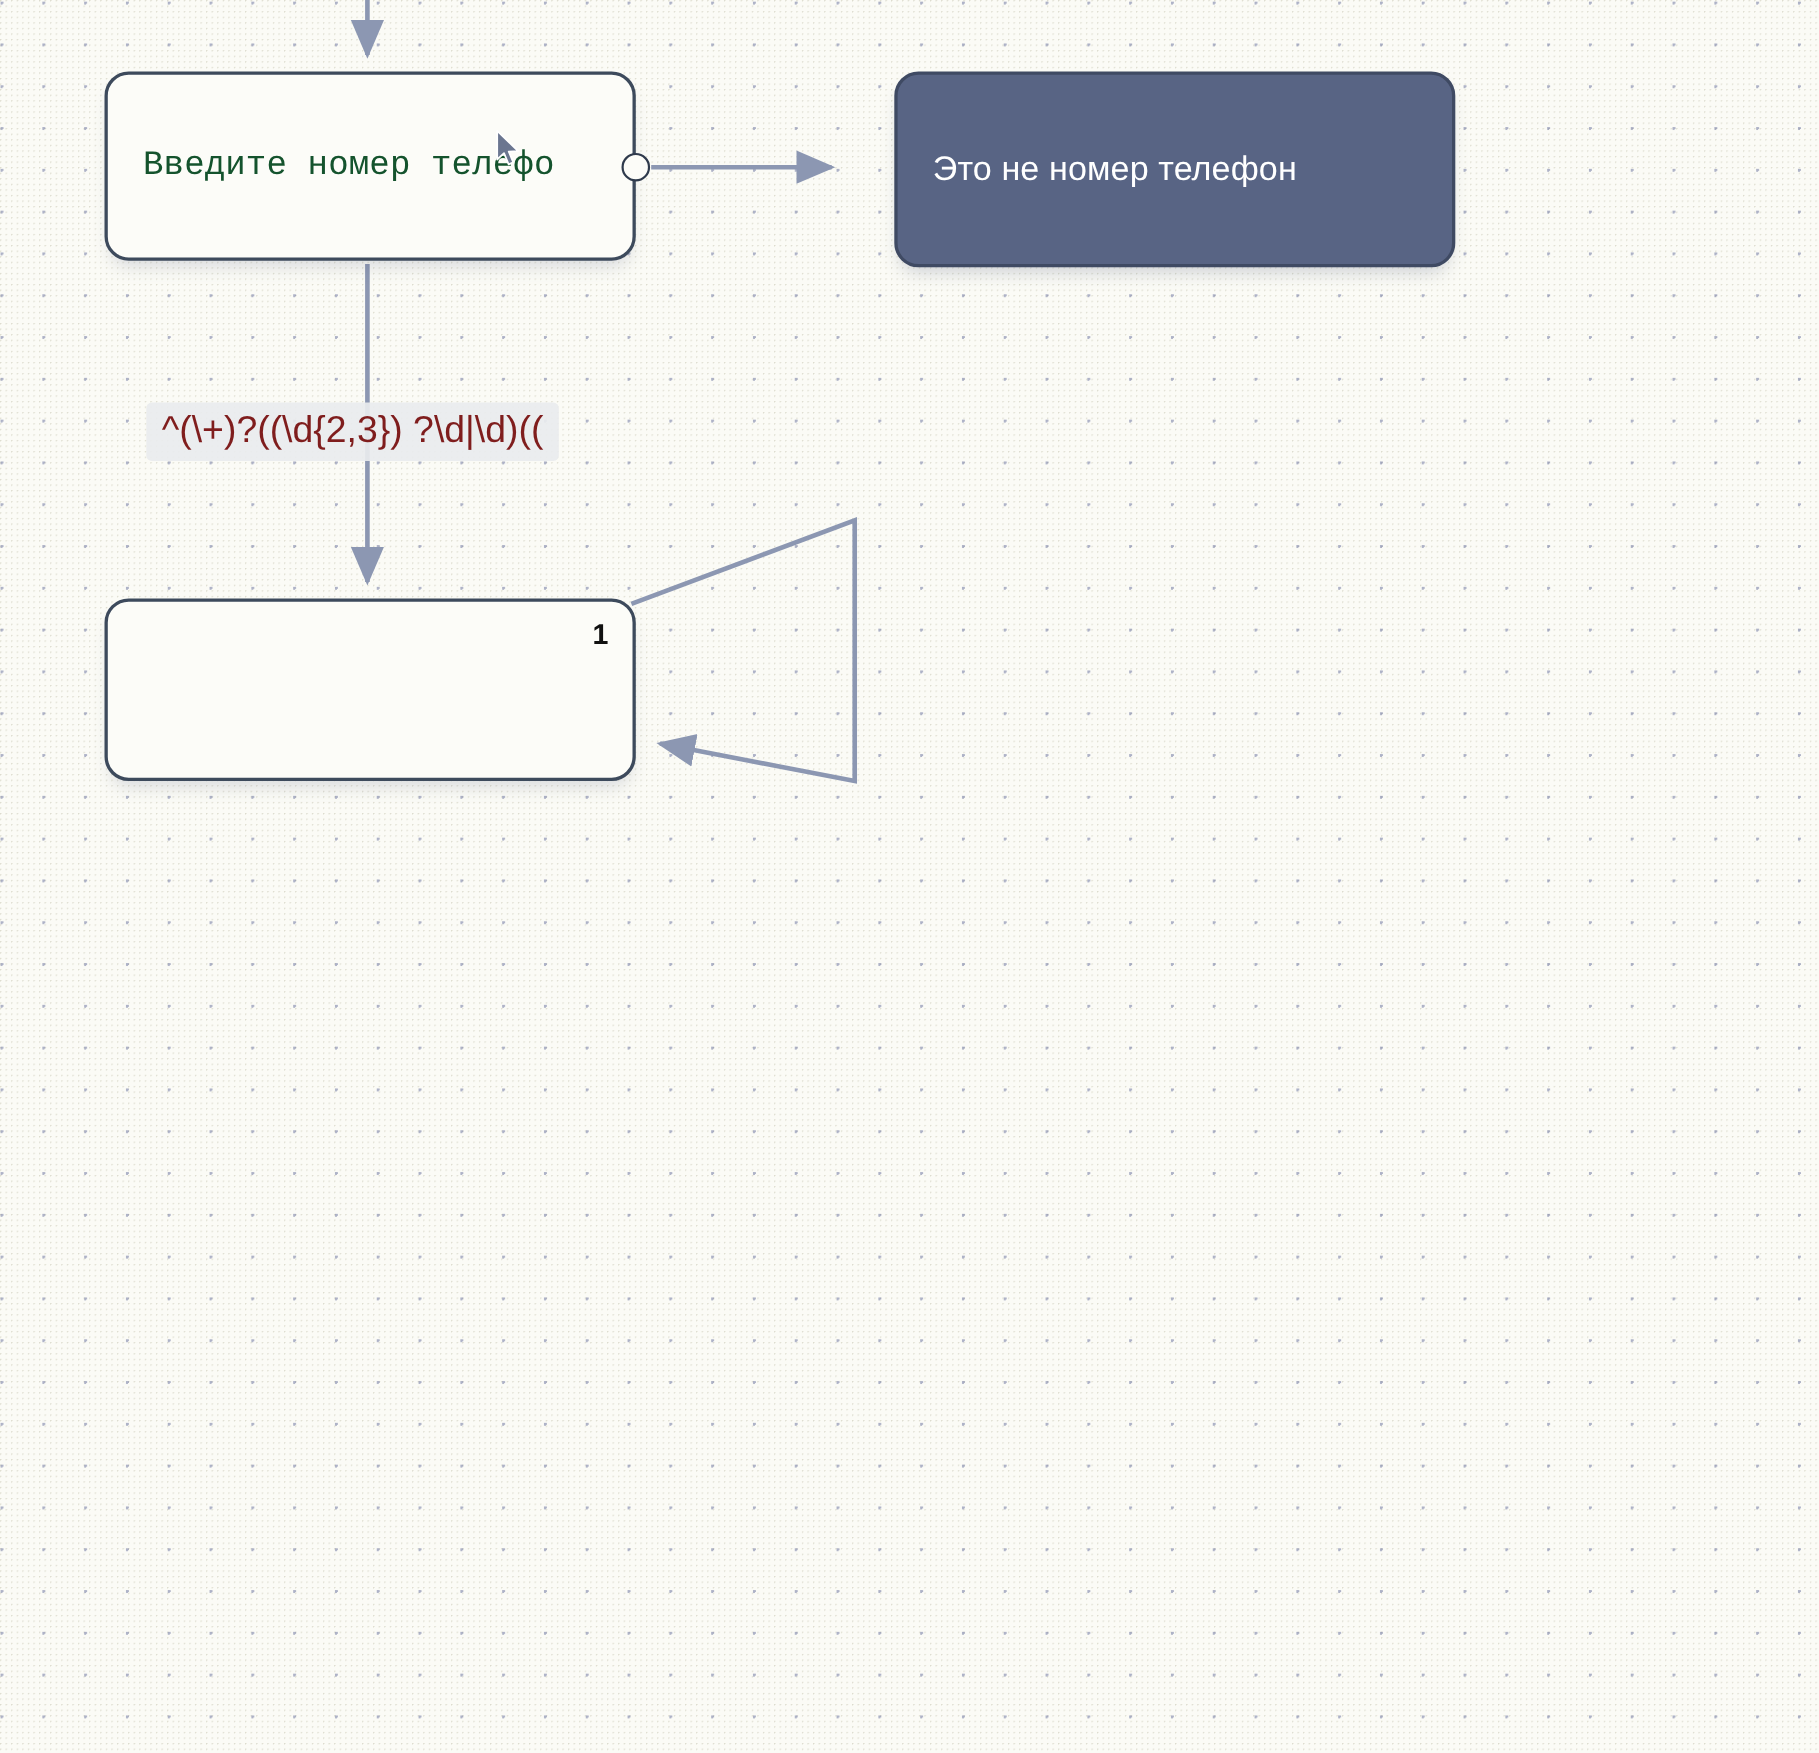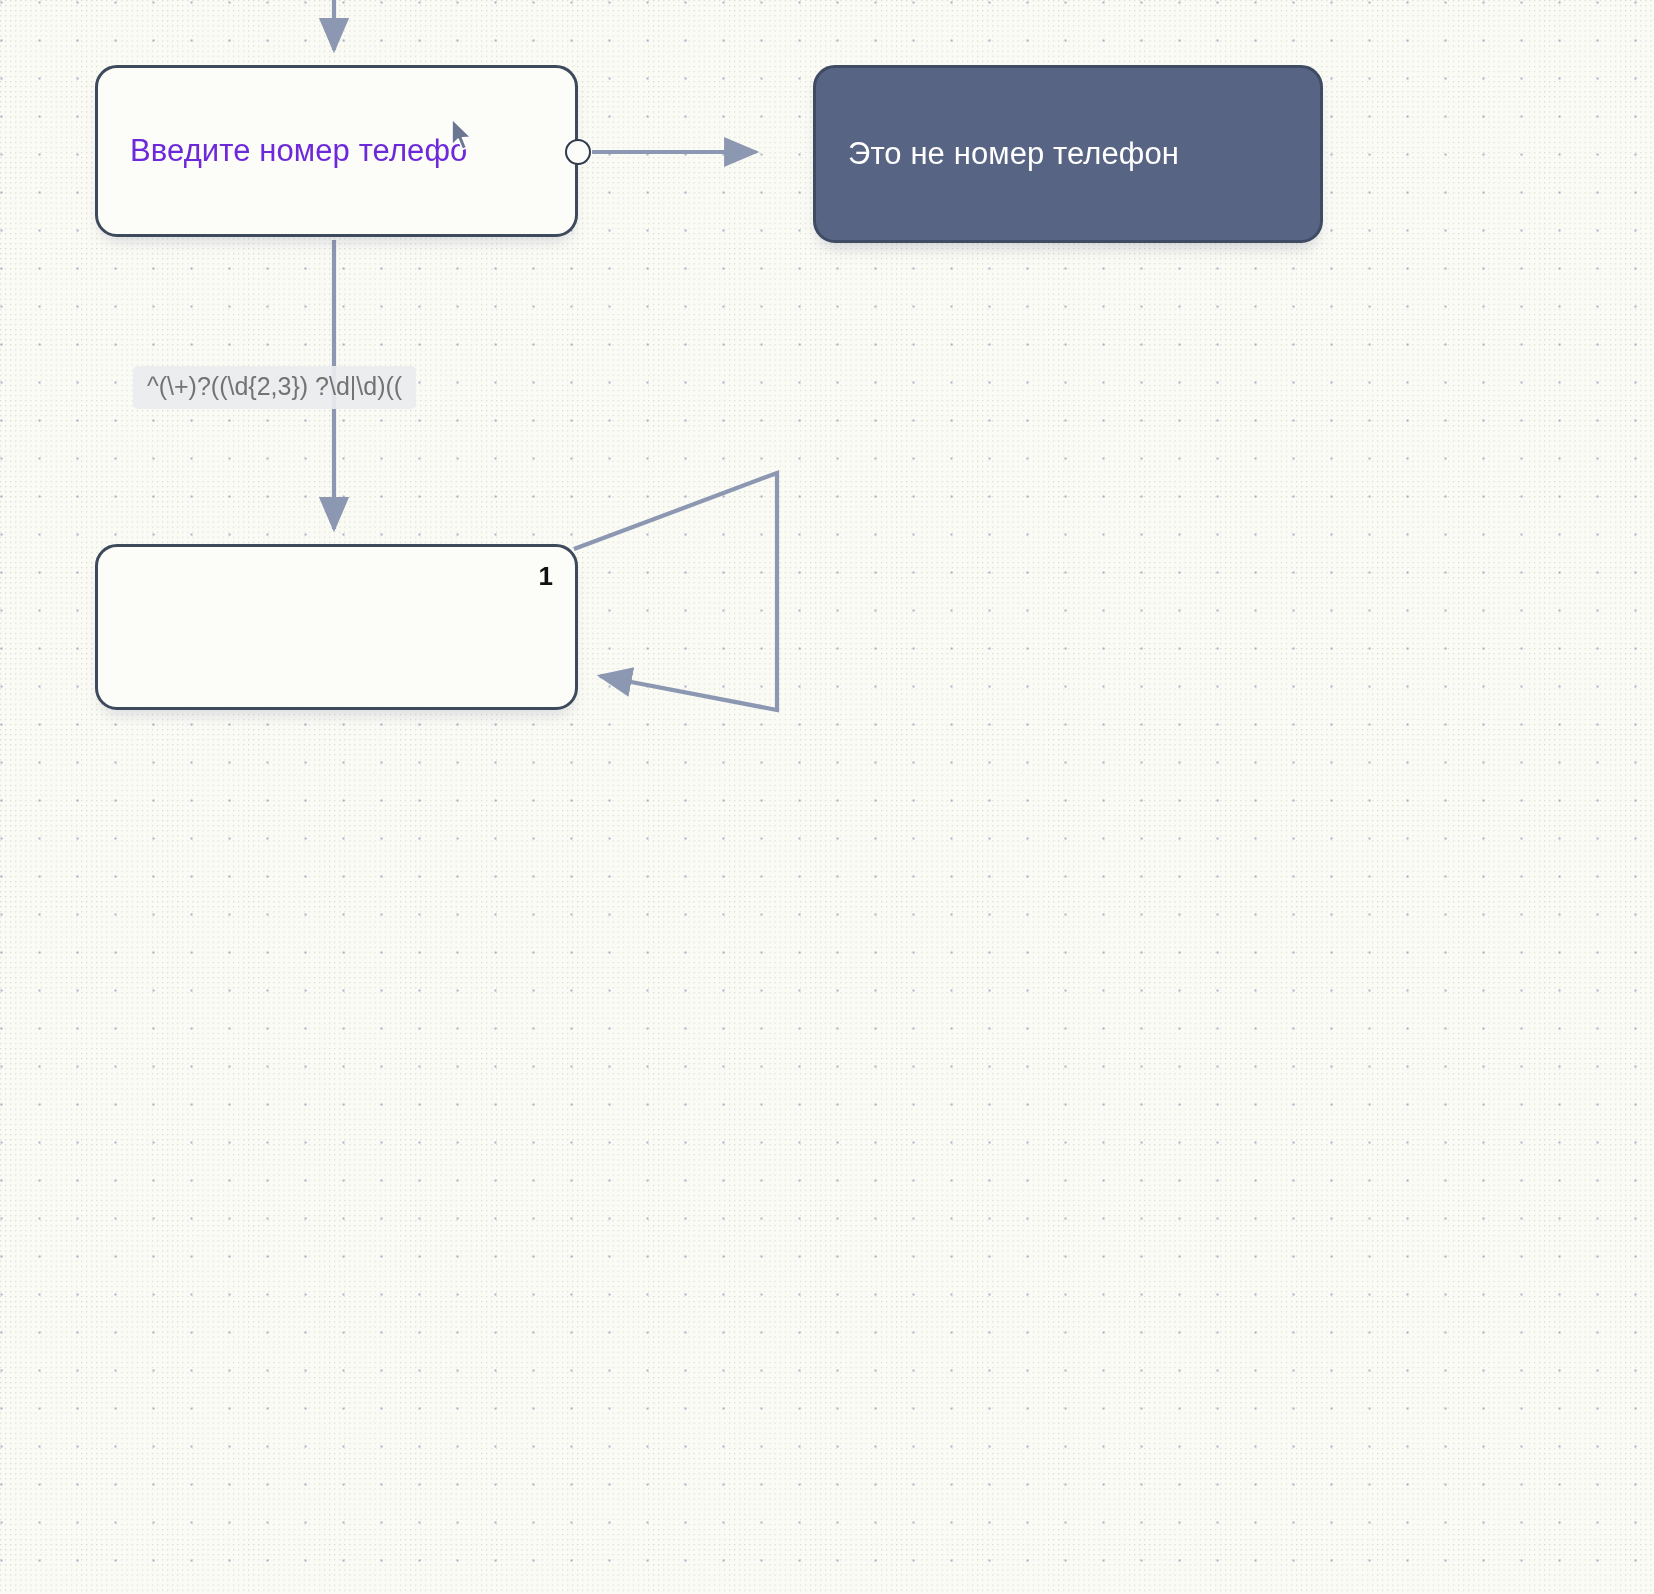--- a/index.html
+++ b/index.html
@@ -58,21 +58,21 @@
   }
   .node-label {
     padding-left: 32px;
     padding-right: 32px;
     font-size: 31px;
     line-height: 1.1;
     letter-spacing: 0.1px;
     white-space: nowrap;
     overflow: hidden;
   }
-  .node-light .node-label { color: #6d28d9; }
+  .node-light .node-label { color: #14532d; font-family: Liberation Mono, monospace; }
   .node-dark  .node-label { color: #ffffff; }
 
   
   .node-badge {
     position: absolute;
     top: 14px;
     right: 22px;
     font-size: 26px;
     font-weight: bold;
     color: #111111;
@@ -90,23 +90,23 @@
     box-sizing: border-box;
   }
 
   
   .edge-label {
     position: absolute;
     box-sizing: border-box;
     background: rgba(233,236,238,0.92);
     border-radius: 5px;
     padding: 6px 14px 8px 14px;
-    font-size: 25px;
+    font-size: 34px;
     line-height: 1.15;
-    color: #737373;
+    color: #7f1d1d;
     white-space: nowrap;
   }
 
   
   #cursor {
     position: absolute;
     width: 26px;
     height: 36px;
     pointer-events: none;
   }

